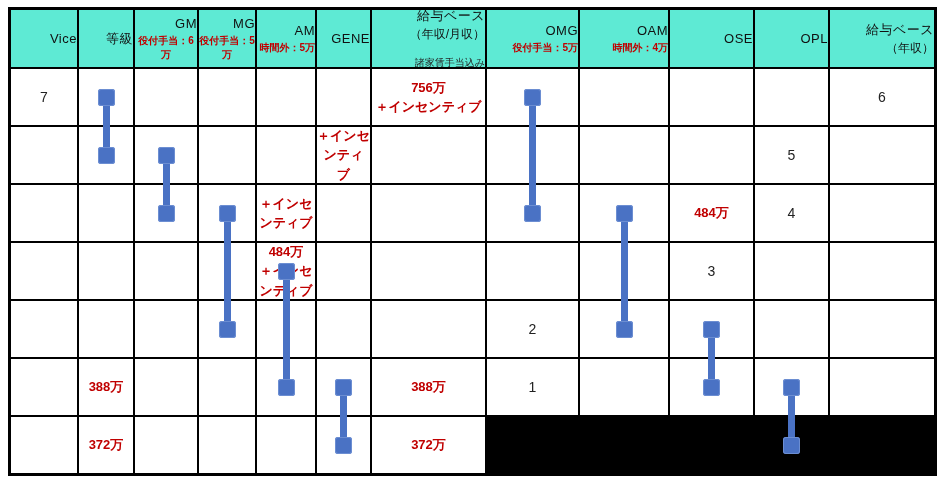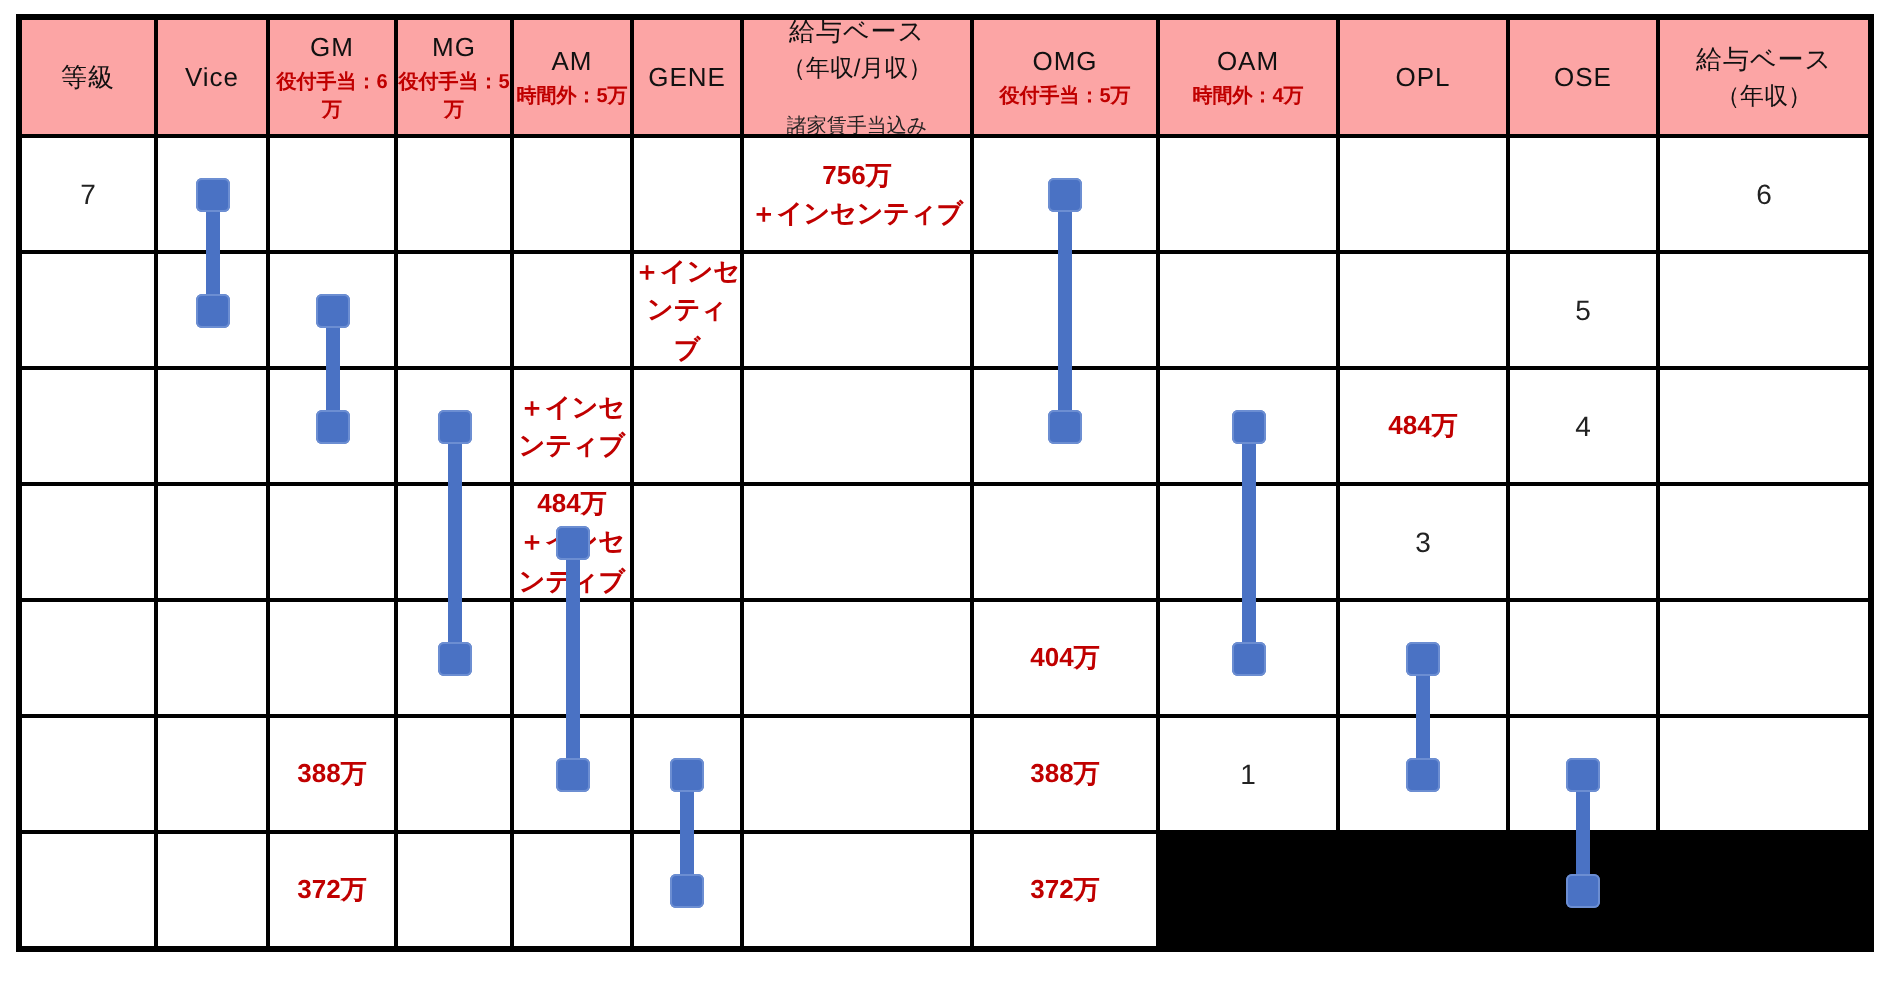--- a/index.html
+++ b/index.html
@@ -17,21 +17,21 @@
     background: #000000;
     border: 3px solid #000000;
   }
   .cell {
     background: #ffffff;
     display: flex; flex-direction: column;
     align-items: center; justify-content: center;
     text-align: center;
     overflow: hidden;
   }
-  .cell.header { background: #fca5a5; }
+  .cell.header { background: #5eead4; align-items: flex-end; }
   .h-label  { font-size: 13px; color: #111111; letter-spacing: 0.5px; }
   .h-label2 { font-size: 12px; color: #111111; margin-top: 1px; }
   .h-sub    { font-size: 10px; font-weight: bold; color: #c00000; margin-top: 3px; }
   .h-note   { font-size: 10px; color: #222222; margin-top: 13px; }
   .grade-num { font-size: 14px; color: #222222; }
   .salary { font-size: 13px; font-weight: bold; color: #c00000; line-height: 1.5; }
   .salary .bonus { display: block; }
   #bars {
     position: absolute; left: 3px; top: 3px; right: 3px; bottom: 3px;
     pointer-events: none;
@@ -48,24 +48,24 @@
   }
   .bar-cap.top { top: 0; }
   .bar-cap.bottom { bottom: 0; }
 </style>
 </head>
 <body>
 
 <div class="canvas">
   <div id="grid" style="grid-template-columns: 66px 54px 62px 56px 58px 53px 113px 91px 88px 83px 73px 104px; grid-template-rows: 57px 56px 56px 56px 56px 56px 56px 56px;">
       <div class="cell header">
+        <div class="h-label">Vice</div>
+      </div>
+      <div class="cell header">
         <div class="h-label">等級</div>
-      </div>
-      <div class="cell header">
-        <div class="h-label">Vice</div>
       </div>
       <div class="cell header">
         <div class="h-label">GM</div>
         <div class="h-sub">役付手当：6万</div>
       </div>
       <div class="cell header">
         <div class="h-label">MG</div>
         <div class="h-sub">役付手当：5万</div>
       </div>
       <div class="cell header">
@@ -82,24 +82,24 @@
       </div>
       <div class="cell header">
         <div class="h-label">OMG</div>
         <div class="h-sub">役付手当：5万</div>
       </div>
       <div class="cell header">
         <div class="h-label">OAM</div>
         <div class="h-sub">時間外：4万</div>
       </div>
       <div class="cell header">
+        <div class="h-label">OSE</div>
+      </div>
+      <div class="cell header">
         <div class="h-label">OPL</div>
-      </div>
-      <div class="cell header">
-        <div class="h-label">OSE</div>
       </div>
       <div class="cell header">
         <div class="h-label">給与ベース</div>
         <div class="h-label2">（年収）</div>
       </div>
       <div class="cell">
         <div class="grade-num">7</div>
       </div>
       <div class="cell"></div>
       <div class="cell"></div>
@@ -178,25 +178,20 @@
       </div>
       <div class="cell"></div>
       <div class="cell"></div>
       <div class="cell"></div>
       <div class="cell"></div>
       <div class="cell"></div>
       <div class="cell"></div>
       <div class="cell"></div>
       <div class="cell"></div>
       <div class="cell"></div>
-      <div class="cell">
-        <div class="salary">
-          <div>404万</div>
-        </div>
-      </div>
       <div class="cell">
         <div class="grade-num">2</div>
       </div>
       <div class="cell"></div>
       <div class="cell"></div>
       <div class="cell"></div>
       <div class="cell"></div>
       <div class="cell"></div>
       <div class="cell">
         <div class="salary">

